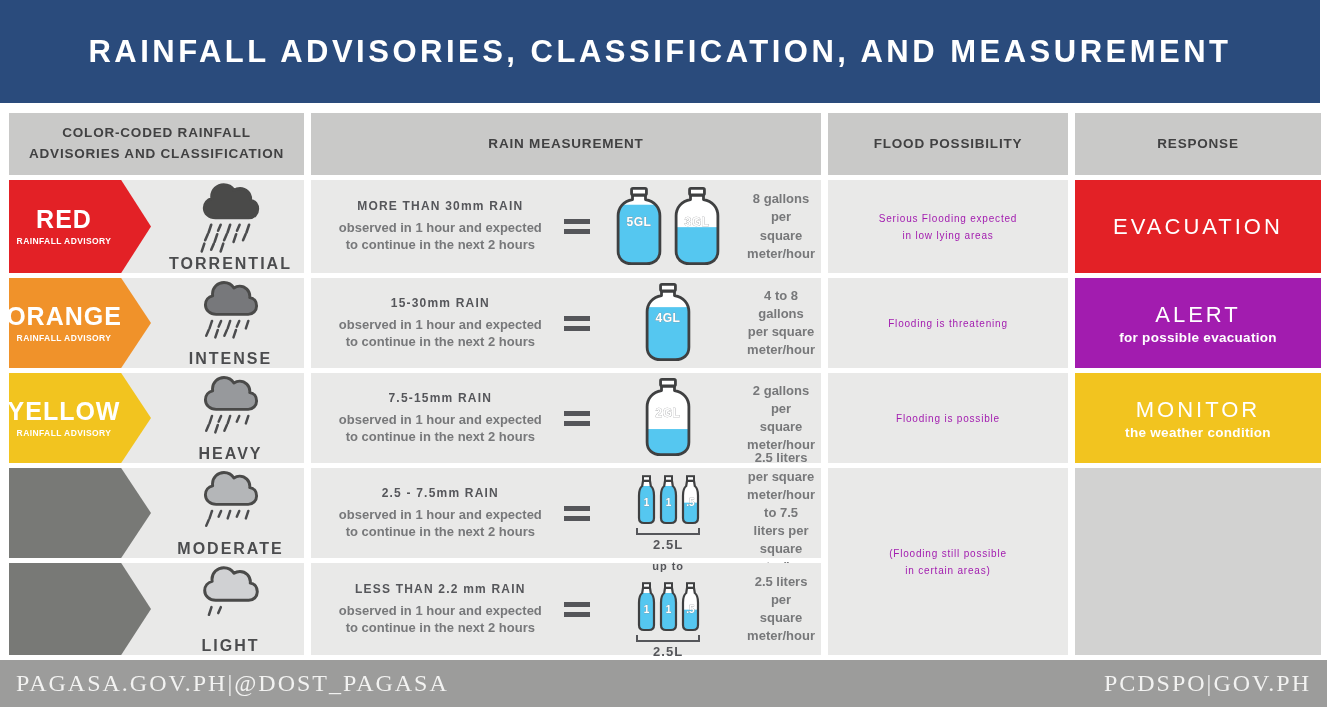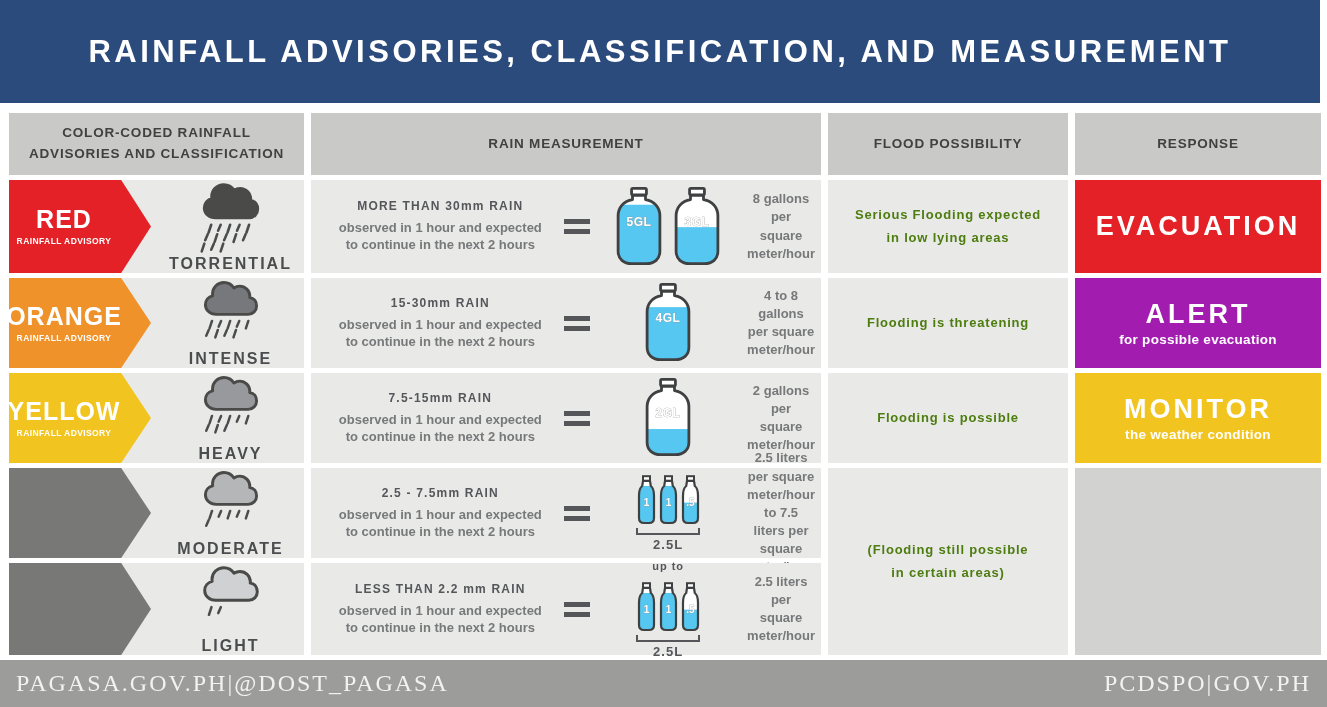--- a/index.html
+++ b/index.html
@@ -38,25 +38,25 @@
   .jugrow{display:flex;gap:6px;align-items:flex-end;}
   .bottlerow{display:flex;gap:3px;align-items:flex-end;}
   .bracket{width:60px;height:5px;border-left:2px solid #55565a;border-right:2px solid #55565a;
            border-bottom:2.5px solid #55565a;margin-top:3px;}
   .bracket-label{font-weight:bold;color:#55565a;font-size:13px;margin-top:2px;letter-spacing:1px;}
   .upto{font-weight:bold;color:#55565a;font-size:11px;letter-spacing:1px;margin-bottom:10px;}
   .equiv{flex:1;text-align:center;color:#77787a;font-size:13px;font-weight:bold;line-height:1.4;
          white-space:pre-line;padding:0 6px;}
   
   .flood{display:flex;align-items:center;justify-content:center;text-align:center;
-         font-weight:bold;color:#4d7c0f;font-size:13px;letter-spacing:.8px;line-height:1.7;
+         font-weight:normal;color:#a21caf;font-size:10px;letter-spacing:.8px;line-height:1.7;
          white-space:pre-line;}
   
   .resp{display:flex;flex-direction:column;align-items:center;justify-content:center;text-align:center;}
-  .resp-label{color:#fff;font-weight:bold;font-size:27px;letter-spacing:3px;}
+  .resp-label{color:#fff;font-weight:normal;font-size:22px;letter-spacing:3px;}
   .resp-sub{color:#fff;font-weight:bold;font-size:13.5px;margin-top:2px;letter-spacing:.3px;}
   
   .footer{position:absolute;left:0;top:660px;width:1327px;height:47px;
           display:flex;align-items:center;justify-content:space-between;
           padding:0 16px;box-sizing:border-box;
           font-family:"Liberation Serif",serif;color:#f2f2f1;font-size:24px;letter-spacing:2px;}
 </style>
 </head>
 <body>
 

